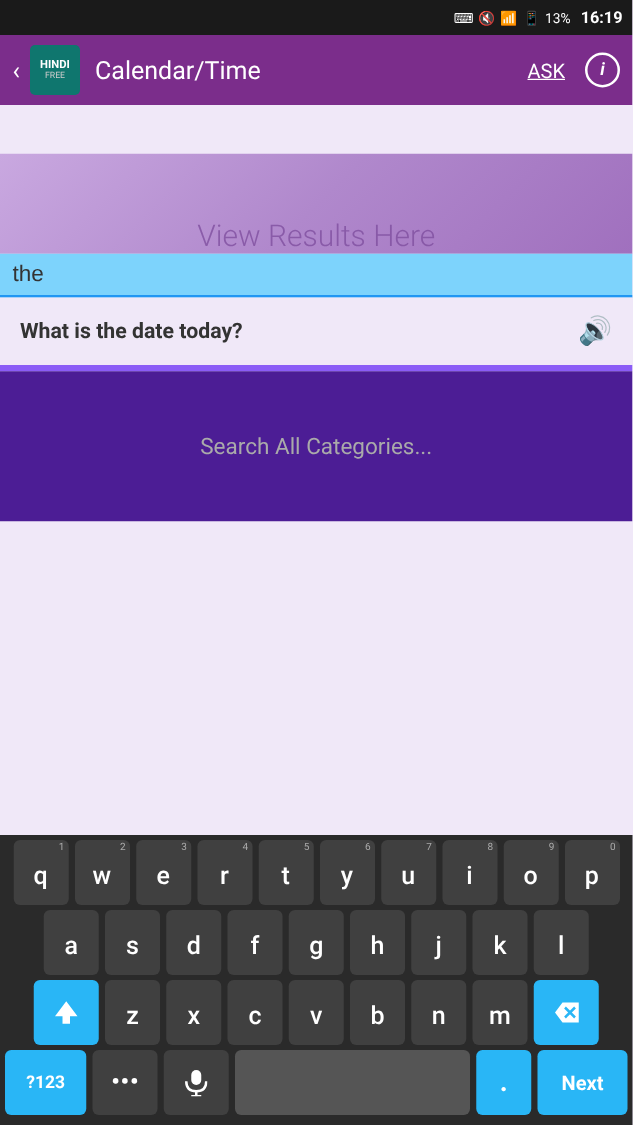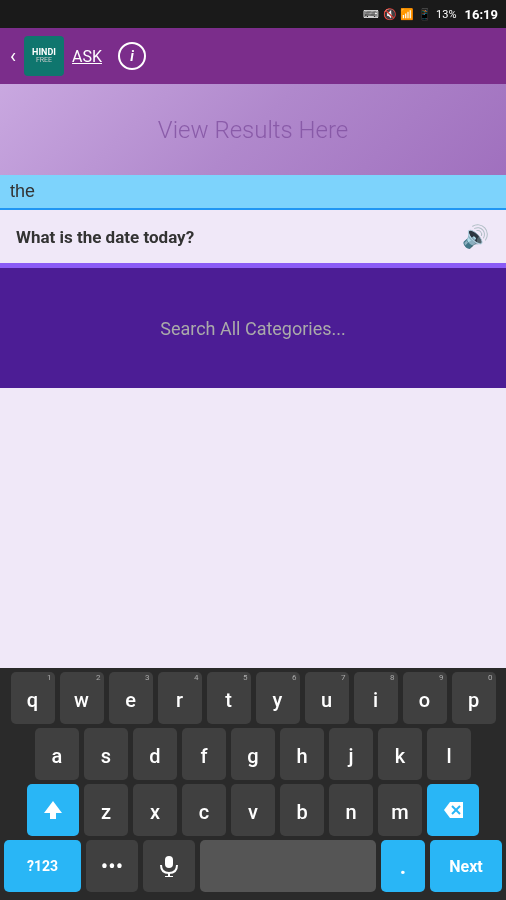--- a/index.html
+++ b/index.html
@@ -96,25 +96,26 @@
       justify-content: center;
       font-size: 14px;
       font-style: italic;
       font-weight: bold;
       cursor: pointer;
     }
 
     
     #results-area {
       width: 506px;
-      height: 91px;
+      height: 80px;
       background: linear-gradient(135deg, #c9a8e0 0%, #b088cc 50%, #a070be 100%);
       display: flex;
-      align-items: center;
-      justify-content: center;
+      align-items: flex-end;
+      justify-content: center;
+      margin-top: 39px;
     }
     #results-placeholder {
       color: #8050a0;
       font-size: 24px;
       font-weight: 300;
       opacity: 0.8;
     }
 
     
     #search-area {
@@ -245,21 +246,21 @@
 
     
     .bottom-row {
       display: flex;
       gap: 5px;
       padding: 4px 4px 8px 4px;
     }
     .key-num-sym {
       background: #29b6f6;
       color: white;
-      width: 77px;
+      width: 65px;
       height: 52px;
       border-radius: 5px;
       display: flex;
       align-items: center;
       justify-content: center;
       font-size: 14px;
       font-weight: bold;
       cursor: pointer;
     }
     .key-dots {
@@ -336,20 +337,21 @@
   <span class="status-icon">13%</span>
   <span class="status-time">16:19</span>
 </div>
 
 <div id="app-bar">
   <span id="back-arrow">‹</span>
   <div id="app-logo">
     <span id="app-logo-text-hindi">HINDI</span>
     <span id="app-logo-text-free">FREE</span>
   </div>
+  <span id="app-title">Calendar/Time</span>
   <span id="ask-button">ASK</span>
   <div id="info-button">i</div>
 </div>
 
 <div id="results-area">
   <span id="results-placeholder">View Results Here</span>
 </div>
 
 <div id="search-area">
   <input id="search-input" type="text" value="the" style="">

